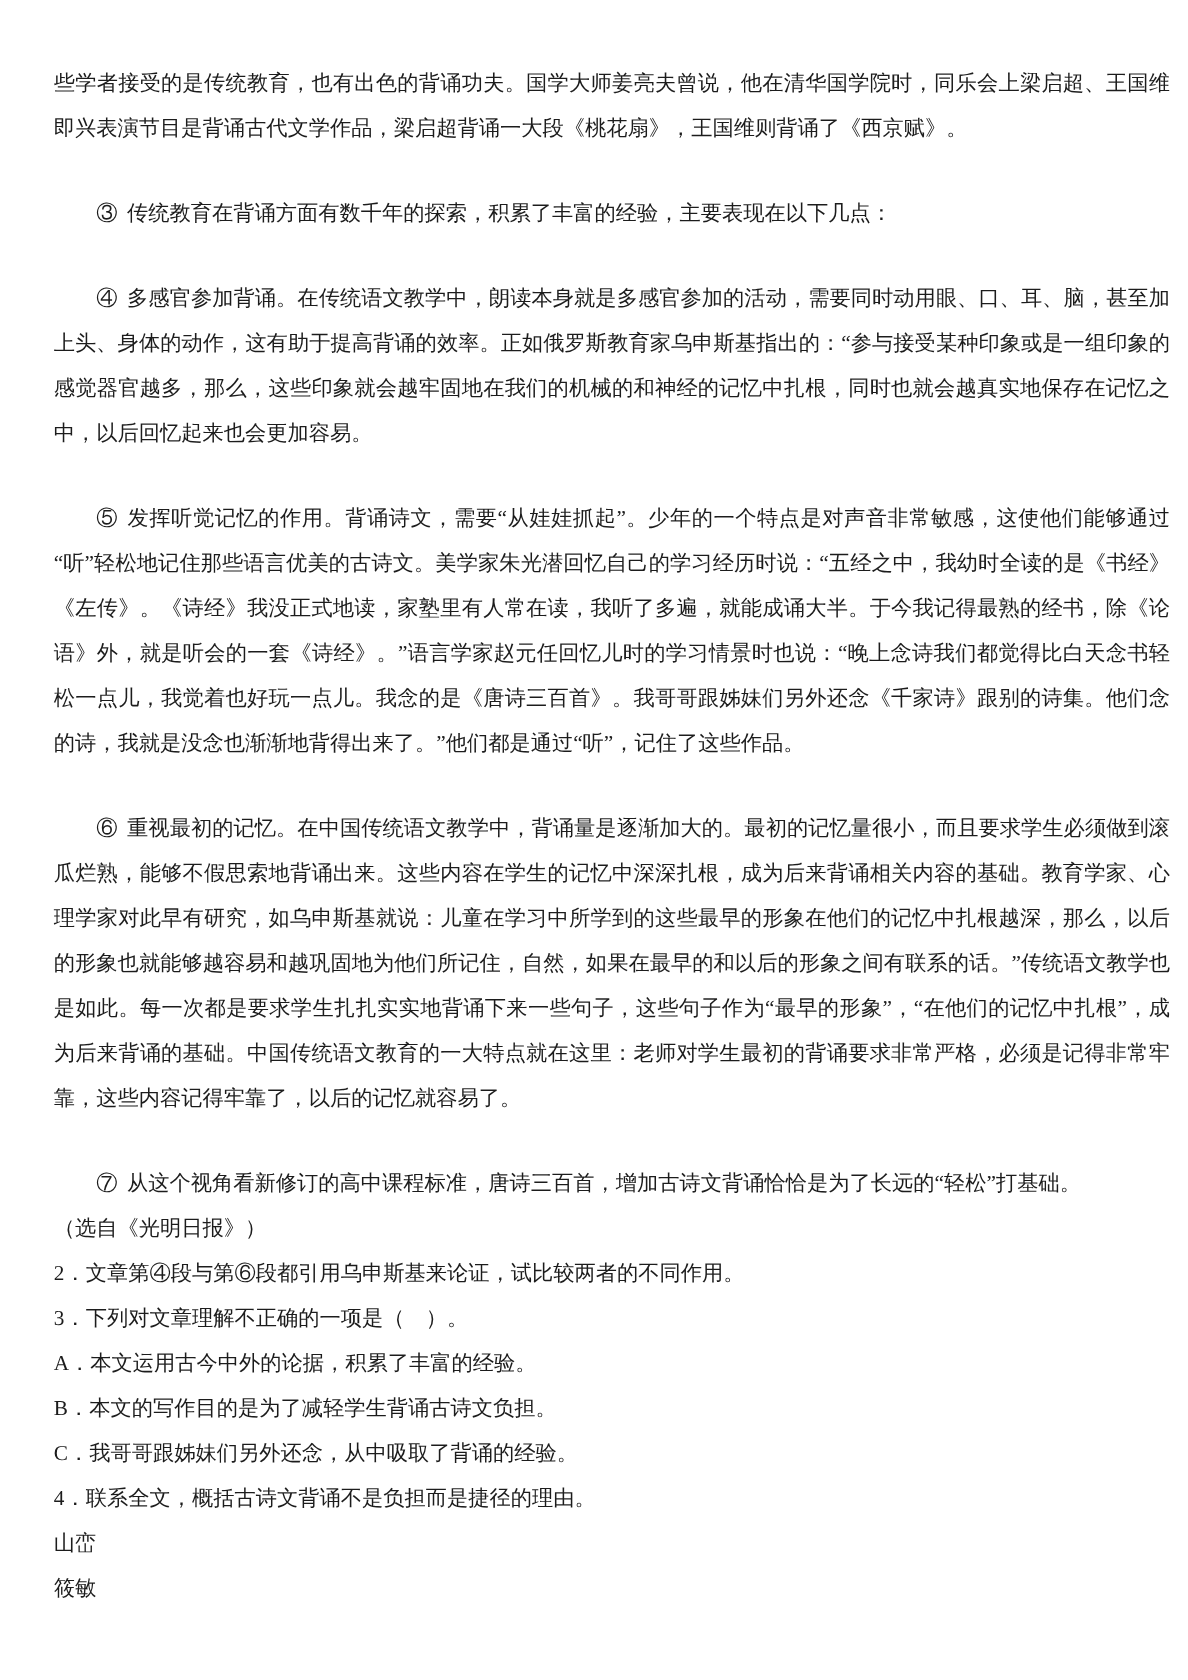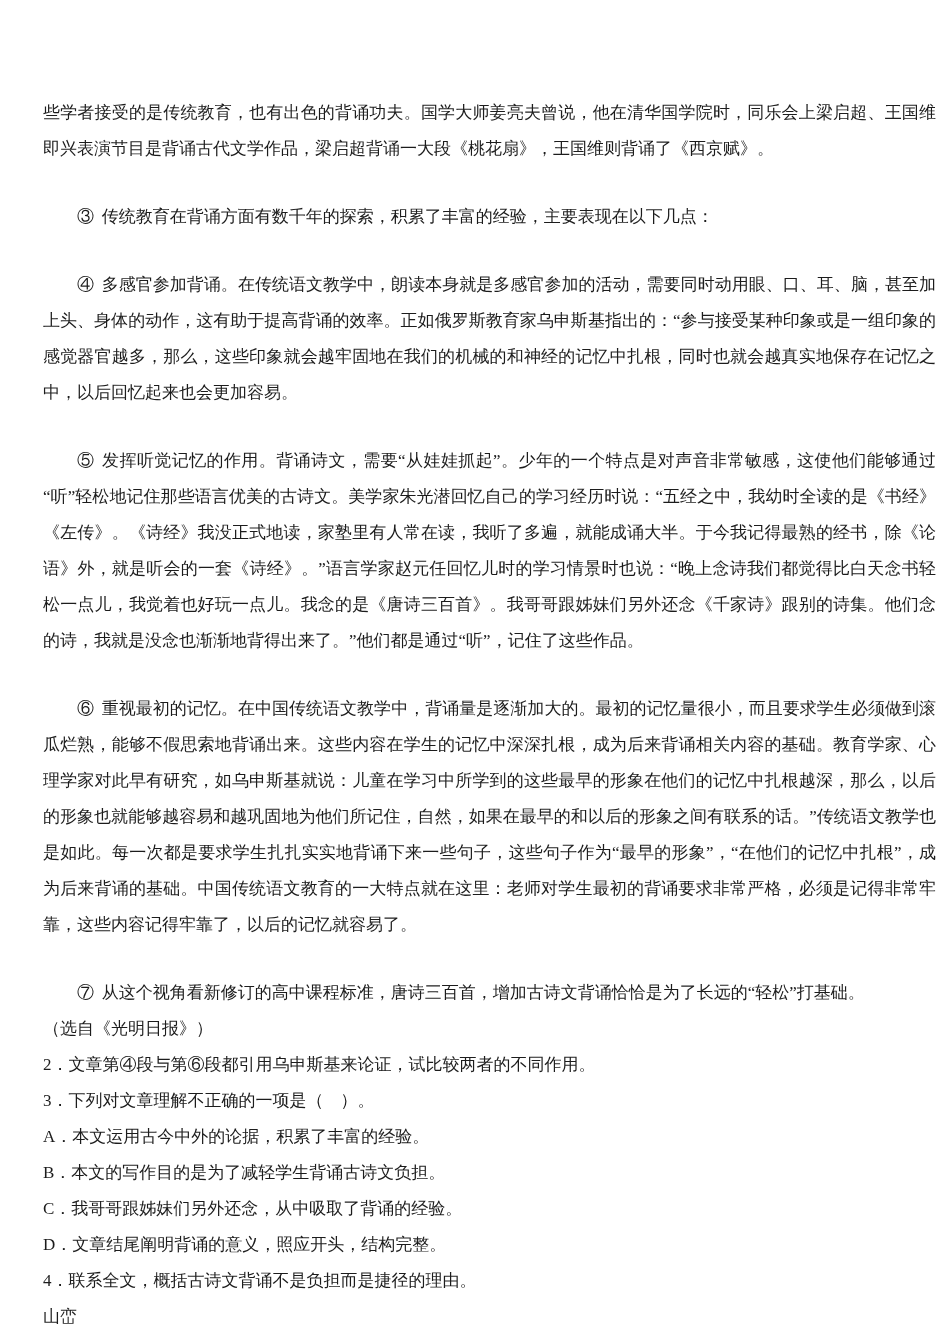--- a/index.html
+++ b/index.html
@@ -10,21 +10,21 @@
   body {
     width: 950px;
     height: 1344px;
     font-family: "Liberation Serif", "DejaVu Serif", serif;
     color: #1c1c1c;
   }
   .page {
     box-sizing: border-box;
     width: 950px;
     height: 1344px;
-    padding: 95px 14px 0 43px;
+    padding: 49px 14px 0 43px;
     overflow: hidden;
     background: #ffffff;
   }
   p.line {
     margin: 0;
     font-size: 17px;
     line-height: 36px;
     text-align: justify;
     text-justify: inter-ideograph;
     word-break: break-all;
@@ -60,21 +60,20 @@
   <p class="line">2．文章第④段与第⑥段都引用乌申斯基来论证，试比较两者的不同作用。</p>
 
   <p class="line">3．下列对文章理解不正确的一项是（　）。</p>
 
   <p class="line">A．本文运用古今中外的论据，积累了丰富的经验。</p>
 
   <p class="line">B．本文的写作目的是为了减轻学生背诵古诗文负担。</p>
 
   <p class="line">C．我哥哥跟姊妹们另外还念，从中吸取了背诵的经验。</p>
 
-  <p class="line">D．文章结尾阐明背诵的意义，照应开头，结构完整。</p>
 
   <p class="line">4．联系全文，概括古诗文背诵不是负担而是捷径的理由。</p>
 
   <p class="line">山峦</p>
 
   <p class="line">筱敏</p>
 
 </main>
 
 </body></html>

